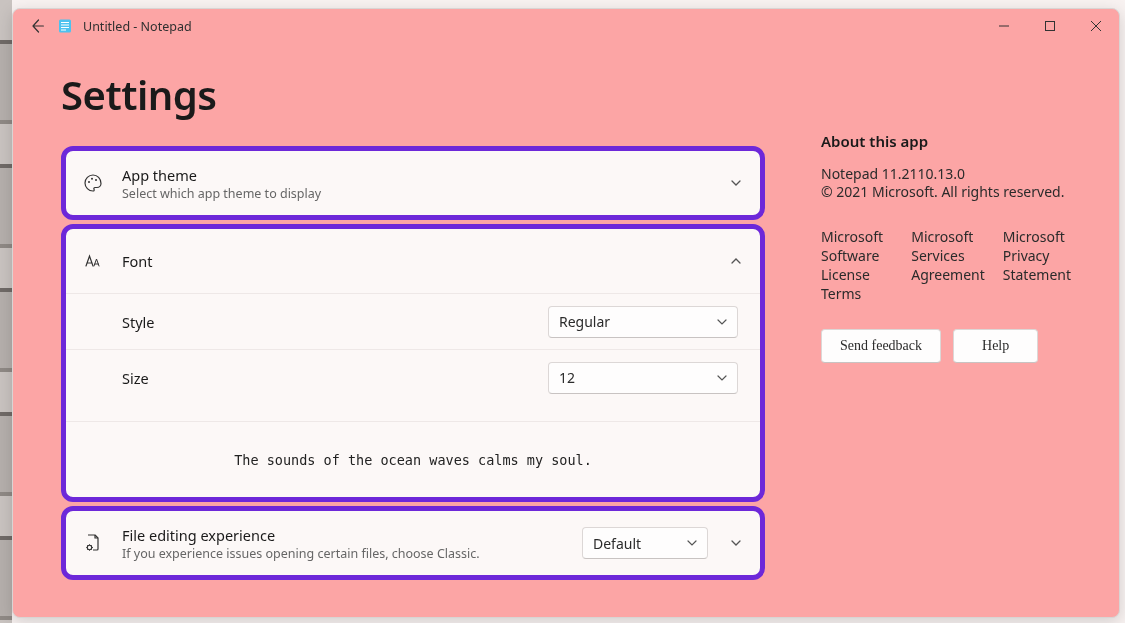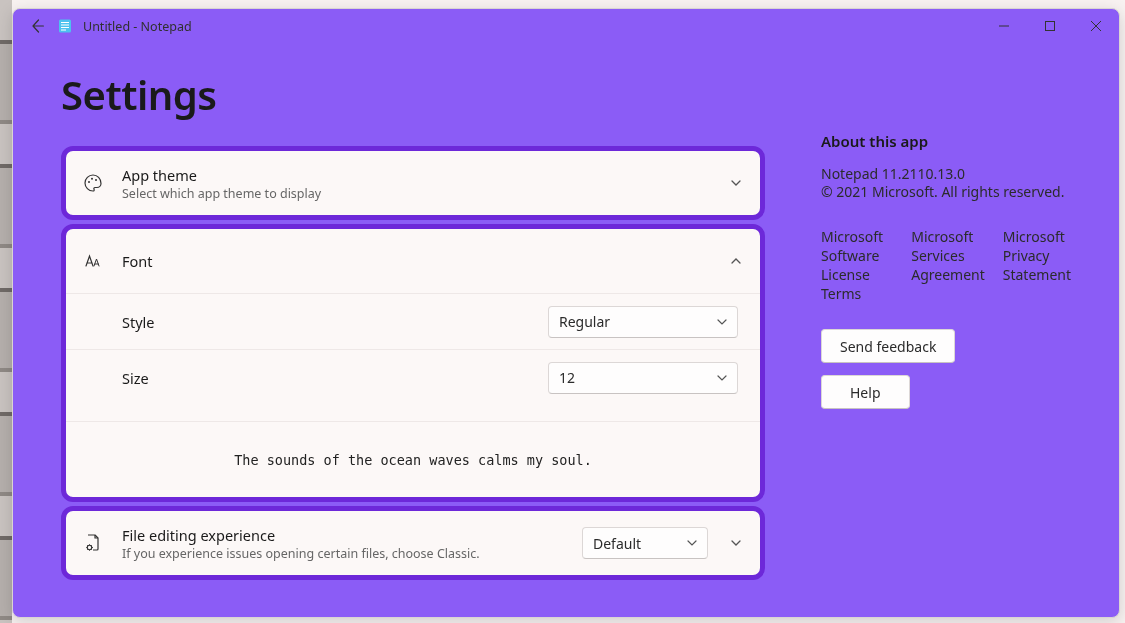--- a/index.html
+++ b/index.html
@@ -4,21 +4,21 @@
 <style>
   * { box-sizing: border-box; margin: 0; padding: 0; }
   html, body {
     width: 1125px; height: 623px; overflow: hidden;
     font-family: "Segoe UI", system-ui, sans-serif;
     background: #f8f2f1;
     color: #1a1a1a;
   }
   .window {
     position: absolute; left: 12px; top: 8px; width: 1108px; height: 610px;
-    background: #8b5cf6;
+    background: #fca5a5;
     border-radius: 8px;
     box-shadow: 0 4px 16px rgba(0,0,0,0.15);
     border: 1px solid #d9d4d3;
     display: flex; flex-direction: column;
   }
   
   .titlebar {
     height: 34px;
     display: flex; align-items: center;
     padding-left: 8px;
@@ -110,21 +110,21 @@
     font-size: 13.5px;
     color: #222;
     margin-top: 16px;
   }
 
   
   .about-head { font-size: 15px; font-weight: 600; margin-bottom: 14px; }
   .about-line { font-size: 14px; color: #2b2b2b; line-height: 1.3; }
   .about-links { margin-top: 26px; display: flex; flex-direction: row; gap: 18px; }
   .about-links a { font-size: 14px; color: #2b2b2b; text-decoration: none; cursor: pointer; }
-  .side-buttons { margin-top: 26px; display: flex; flex-direction: column; gap: 12px; }
+  .side-buttons { margin-top: 26px; display: flex; flex-direction: row; gap: 12px; font-family: Liberation Serif, serif; }
   .side-btn {
     display: inline-flex; align-items: center; justify-content: center;
     height: 34px;
     padding: 0 18px;
     background: #fefdfd;
     border: 1px solid #dcd7d6;
     border-bottom-color: #c8c3c2;
     border-radius: 4px;
     font-size: 14px; color: #2b2b2b;
     width: fit-content;

